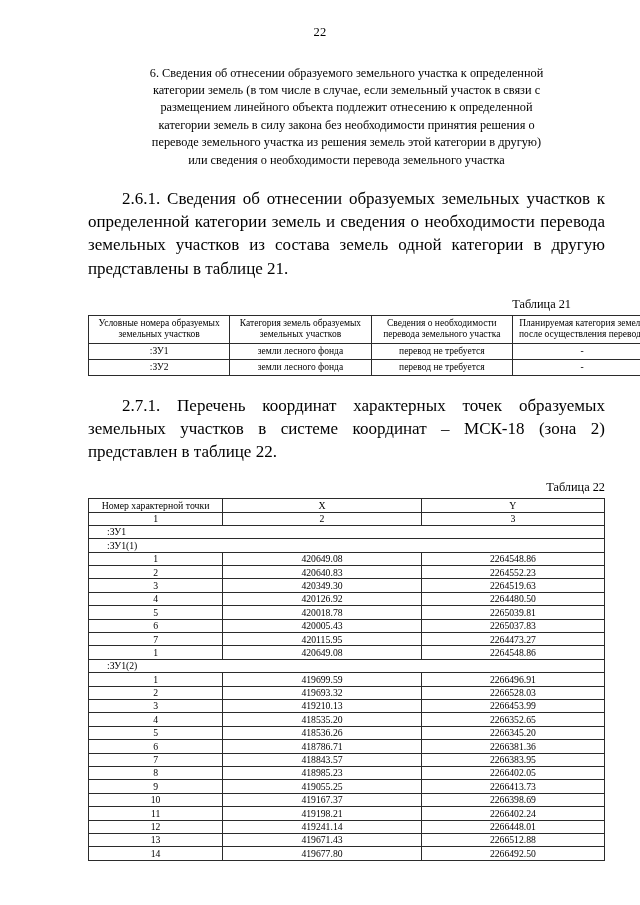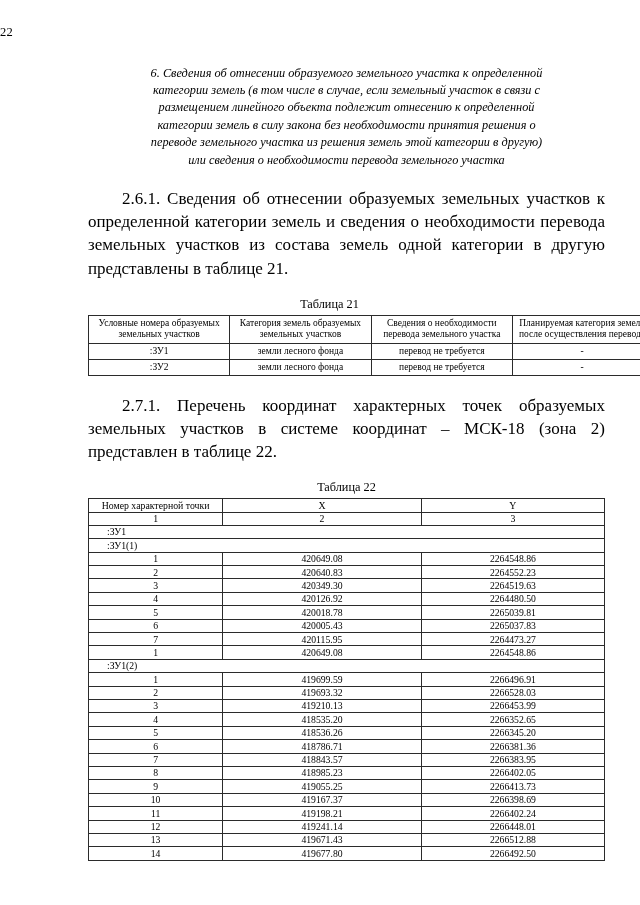--- a/index.html
+++ b/index.html
@@ -16,52 +16,52 @@
     overflow: hidden;
   }
   .page {
     position: relative;
     width: 640px;
     height: 905px;
     box-sizing: border-box;
     padding: 0;
   }
   .page-number {
+    text-align: center;
     font-size: 12.5px;
     margin-top: 26px;
     line-height: 1;
     letter-spacing: 0.2px;
   }
   .content {
     padding-left: 88px;
     padding-right: 35px;
   }
   .heading-block {
     margin-top: 26px;
     text-align: center;
     font-size: 12.3px;
     line-height: 1.42;
   }
   .heading-block .hl {
     display: block;
     white-space: nowrap;
-    font-style: italic;
   }
   .para {
     margin-top: 18px;
     font-size: 17px;
     line-height: 1.36;
     text-align: justify;
     text-indent: 34px;
     text-align-last: left;
   }
   .para.nojust { text-align: left; }
   .table-caption {
     font-size: 12.3px;
-    text-align: center;
+    text-align: right;
     margin-top: 14px;
     margin-bottom: 3px;
     padding-right: 34px;
   }
   .table-caption.t22 { padding-right: 0px; }
 
   table.doc {
     border-collapse: collapse;
     table-layout: fixed;
     font-size: 9.6px;

